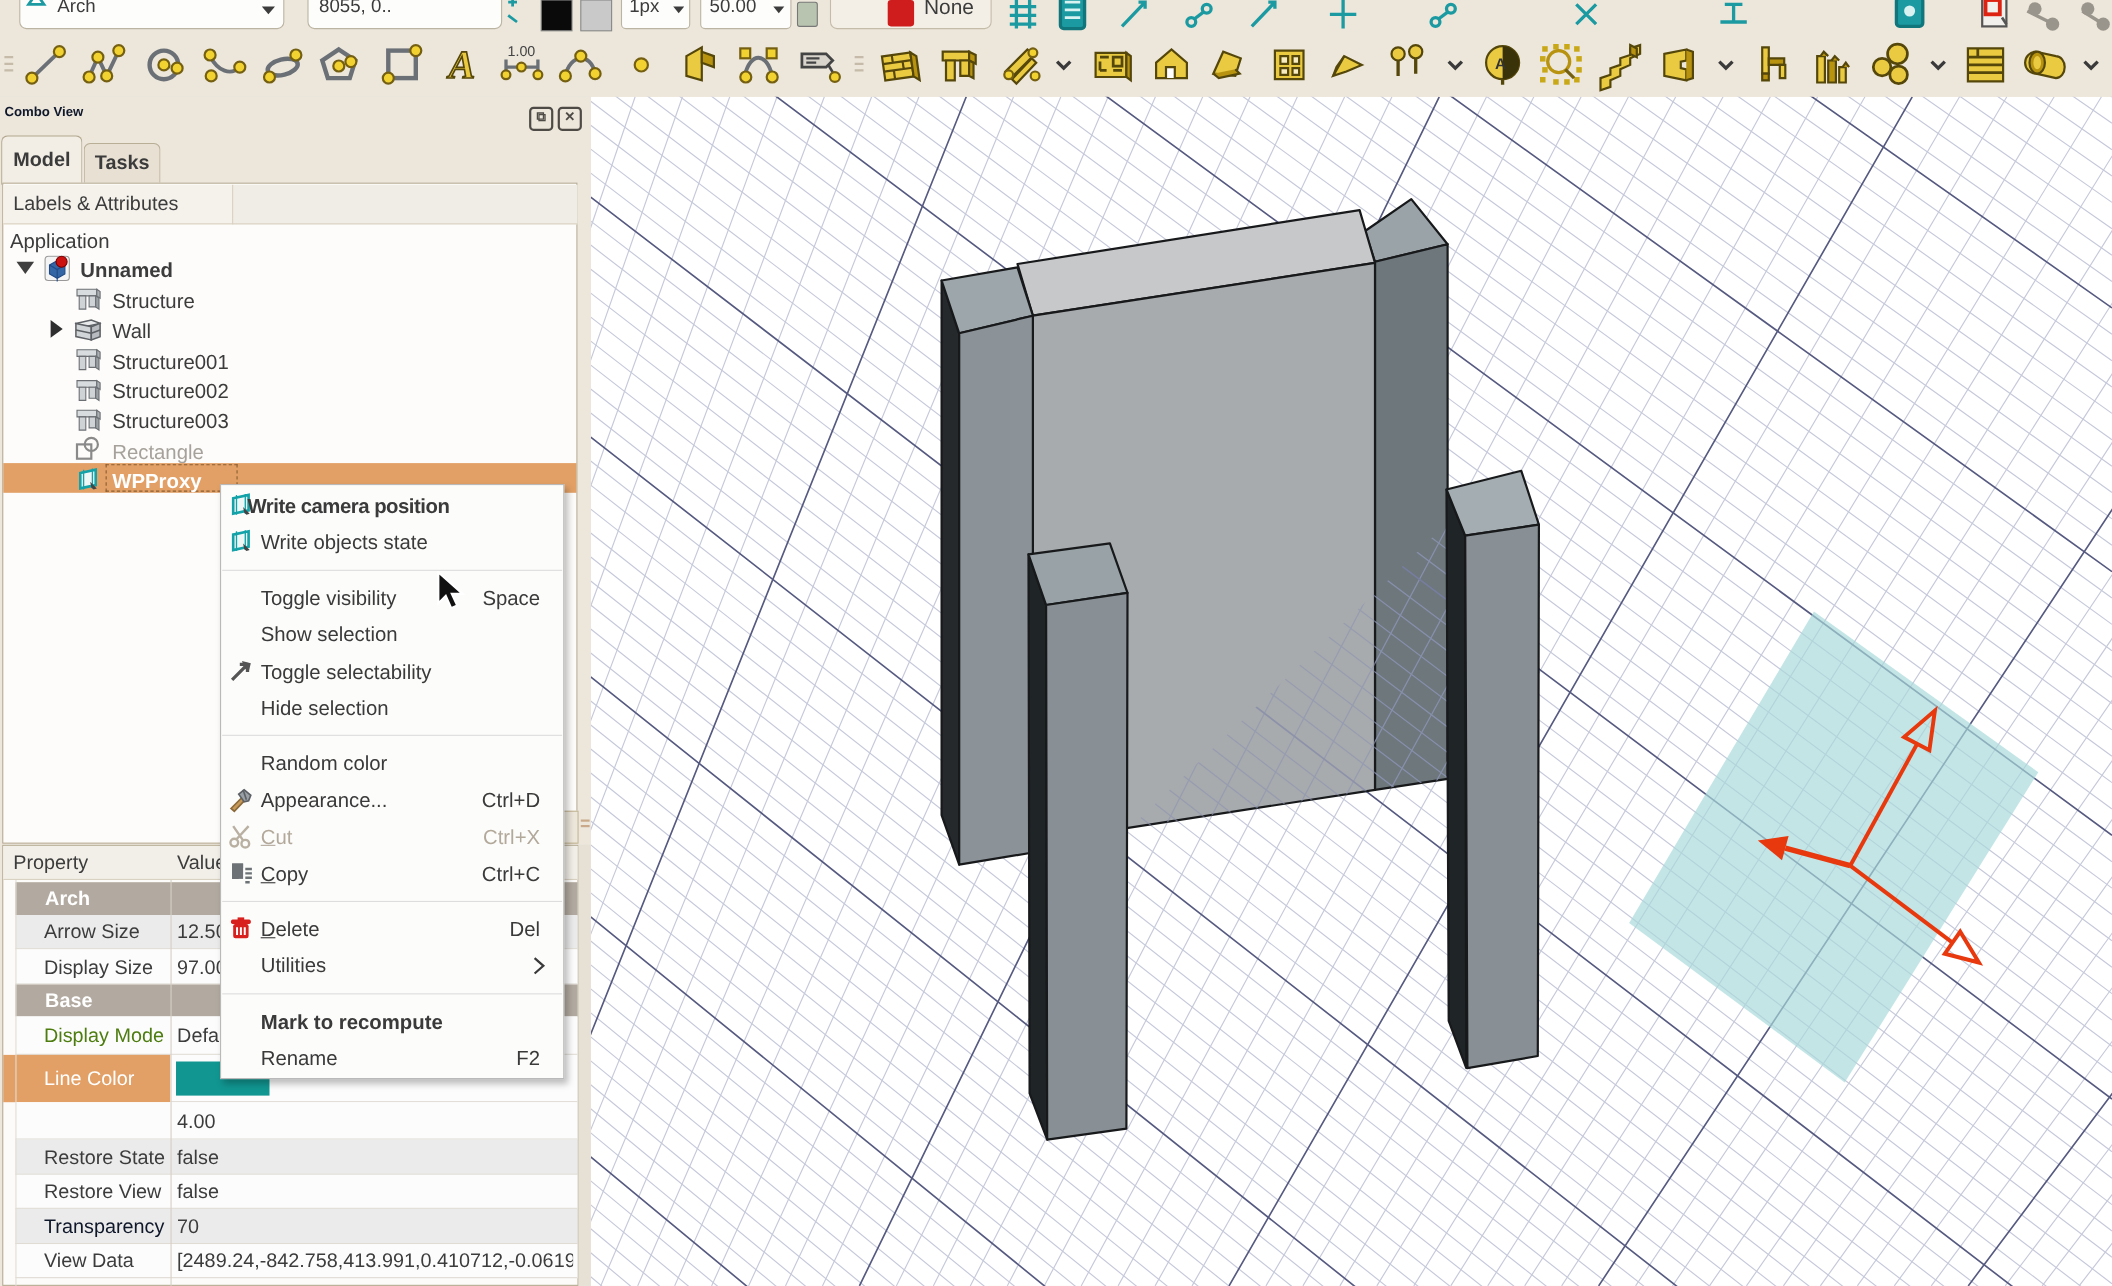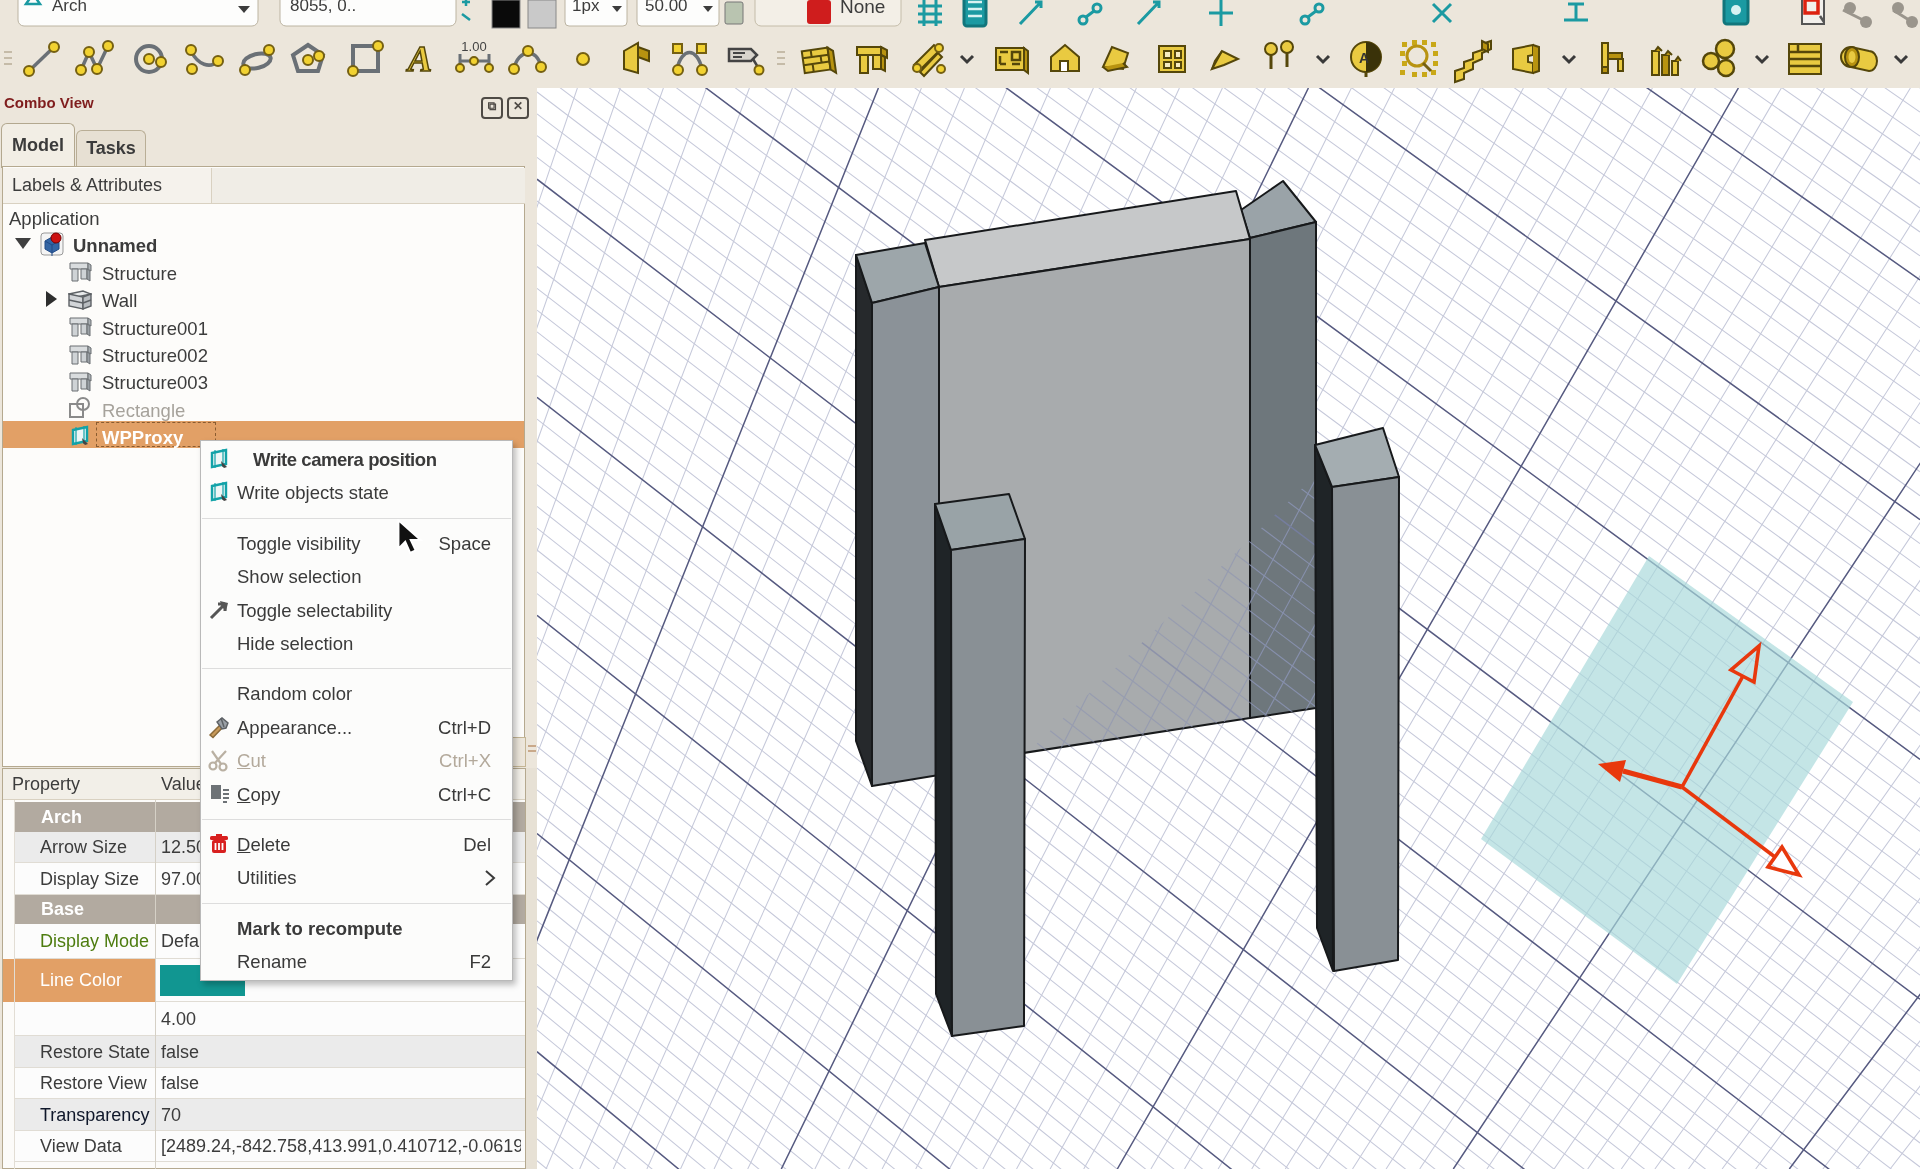--- a/index.html
+++ b/index.html
@@ -327,21 +327,21 @@
 <g stroke="#e8380d" fill="none" stroke-width="3.6">
 <path d="M1682 787L1743 676"></path>
 <path d="M1759 646L1754 682L1731 670Z"></path>
 <path d="M1682 787L1775 857"></path>
 <path d="M1799 875L1782 847L1768 867Z"></path>
 <path d="M1682 787L1623 771" stroke-width="5"></path>
 </g>
 <polygon points="1598,764 1626,760 1620,782" fill="#e8380d"></polygon>
   </svg>
 <div style="position:absolute;left:0;top:88px;width:537px;height:1081px;background:#ece6db"></div>
-<div style="position:absolute;left:4px;top:94px;font-size:15px;font-weight:bold;color:#7f1d1d">Combo View</div>
+<div style="position:absolute;left:4px;top:94px;font-size:12px;font-weight:bold;color:#0f172a">Combo View</div>
 <div style="position:absolute;left:481px;top:97px;width:18px;height:18px;border:2px solid #4e4a45;border-radius:4px;color:#4e4a45;font-size:12px;line-height:15px;text-align:center;font-weight:bold">⧉</div>
 <div style="position:absolute;left:507px;top:97px;width:18px;height:18px;border:2px solid #4e4a45;border-radius:4px;color:#4e4a45;font-size:12px;line-height:15px;text-align:center;font-weight:bold">✕</div>
 <div style="position:absolute;left:1px;top:123px;width:72px;height:44px;background:#f2eee5;border:1px solid #b3a88f;border-bottom:none;border-radius:6px 6px 0 0;font-size:18px;font-weight:600;color:#3b3b3b;text-align:center;line-height:42px">Model</div>
 <div style="position:absolute;left:76px;top:130px;width:68px;height:37px;background:#e7e0d3;border:1px solid #b9ae96;border-bottom:none;border-radius:6px 6px 0 0;font-size:18px;font-weight:600;color:#3b3b3b;text-align:center;line-height:34px">Tasks</div>
 <div style="position:absolute;left:2px;top:166px;width:523px;height:601px;background:#fdfcfa;border:1px solid #b5a98f;box-sizing:border-box"></div>
 <div style="position:absolute;left:3px;top:168px;width:208px;height:36px;background:#f5f2ec;border-bottom:1px solid #d9d1c1;font-size:18px;color:#3c3c3c;line-height:35px;padding-left:9px;box-sizing:border-box">Labels &amp; Attributes</div>
 <div style="position:absolute;left:211px;top:168px;width:314px;height:36px;background:#f0ede6;border-bottom:1px solid #d9d1c1;border-left:1px solid #d9d1c1;box-sizing:border-box"></div>
 <div style="position:absolute;left:9px;top:205px;height:27px;line-height:27px;font-size:18.5px;font-weight:normal;color:#3c3c3c">Application</div>
 <div style="position:absolute;left:40px;top:232px;width:24px;height:24px"><svg width="24" height="24" viewBox="0 0 24 24">
       <rect x="1" y="1" width="22" height="22" rx="3" fill="#f4f4f4" stroke="#999"></rect>
@@ -448,21 +448,21 @@
 <div style="position:absolute;left:528px;top:745px;width:8px;height:2px;background:#c9a98a"></div>
 <div style="position:absolute;left:528px;top:750px;width:8px;height:2px;background:#c9a98a"></div>
 <div style="position:absolute;left:526px;top:768px;width:11px;height:401px;background:#e7e1d5"></div>
 <div style="position:absolute;left:200px;top:440px;width:313px;background:#fcfcfb;border:1px solid #b9b9b9;box-shadow:3px 4px 6px rgba(0,0,0,0.25);padding:2px 0;box-sizing:border-box;z-index:50">
     <div style="position:relative;height:33.4px;line-height:33.4px;font-size:18.5px;color:#3a3a3a;font-weight:bold;letter-spacing:-0.45px">
       <svg width="24" height="24" viewBox="0 0 24 24" style="position:absolute;left:6px;top:4px">
         <path d="M5 6l14-3v14l-14 3z" fill="#eef6f6" stroke="#12a2a8" stroke-width="2.4"></path>
         <path d="M8 3v18M16 2v18" stroke="#12a2a8" stroke-width="1.2"></path>
         <path d="M14 14l6 6-3 1-2-2z" fill="#444"></path>
       </svg>
-      <span style="position:absolute;left:52px">Write camera position</span>
+      <span style="position:absolute;left:24px">Write camera position</span>
     </div>
     <div style="position:relative;height:33.4px;line-height:33.4px;font-size:18.5px;color:#3a3a3a;font-weight:normal">
       <svg width="24" height="24" viewBox="0 0 24 24" style="position:absolute;left:6px;top:4px">
         <path d="M5 6l14-3v14l-14 3z" fill="#eef6f6" stroke="#12a2a8" stroke-width="2.4"></path>
         <path d="M8 3v18M16 2v18" stroke="#12a2a8" stroke-width="1.2"></path>
         <path d="M14 14l6 6-3 1-2-2z" fill="#444"></path>
       </svg>
       <span style="position:absolute;left:36px">Write objects state</span>
     </div>
     <div style="height:1px;background:#dddddd;margin:8px 1px"></div>

